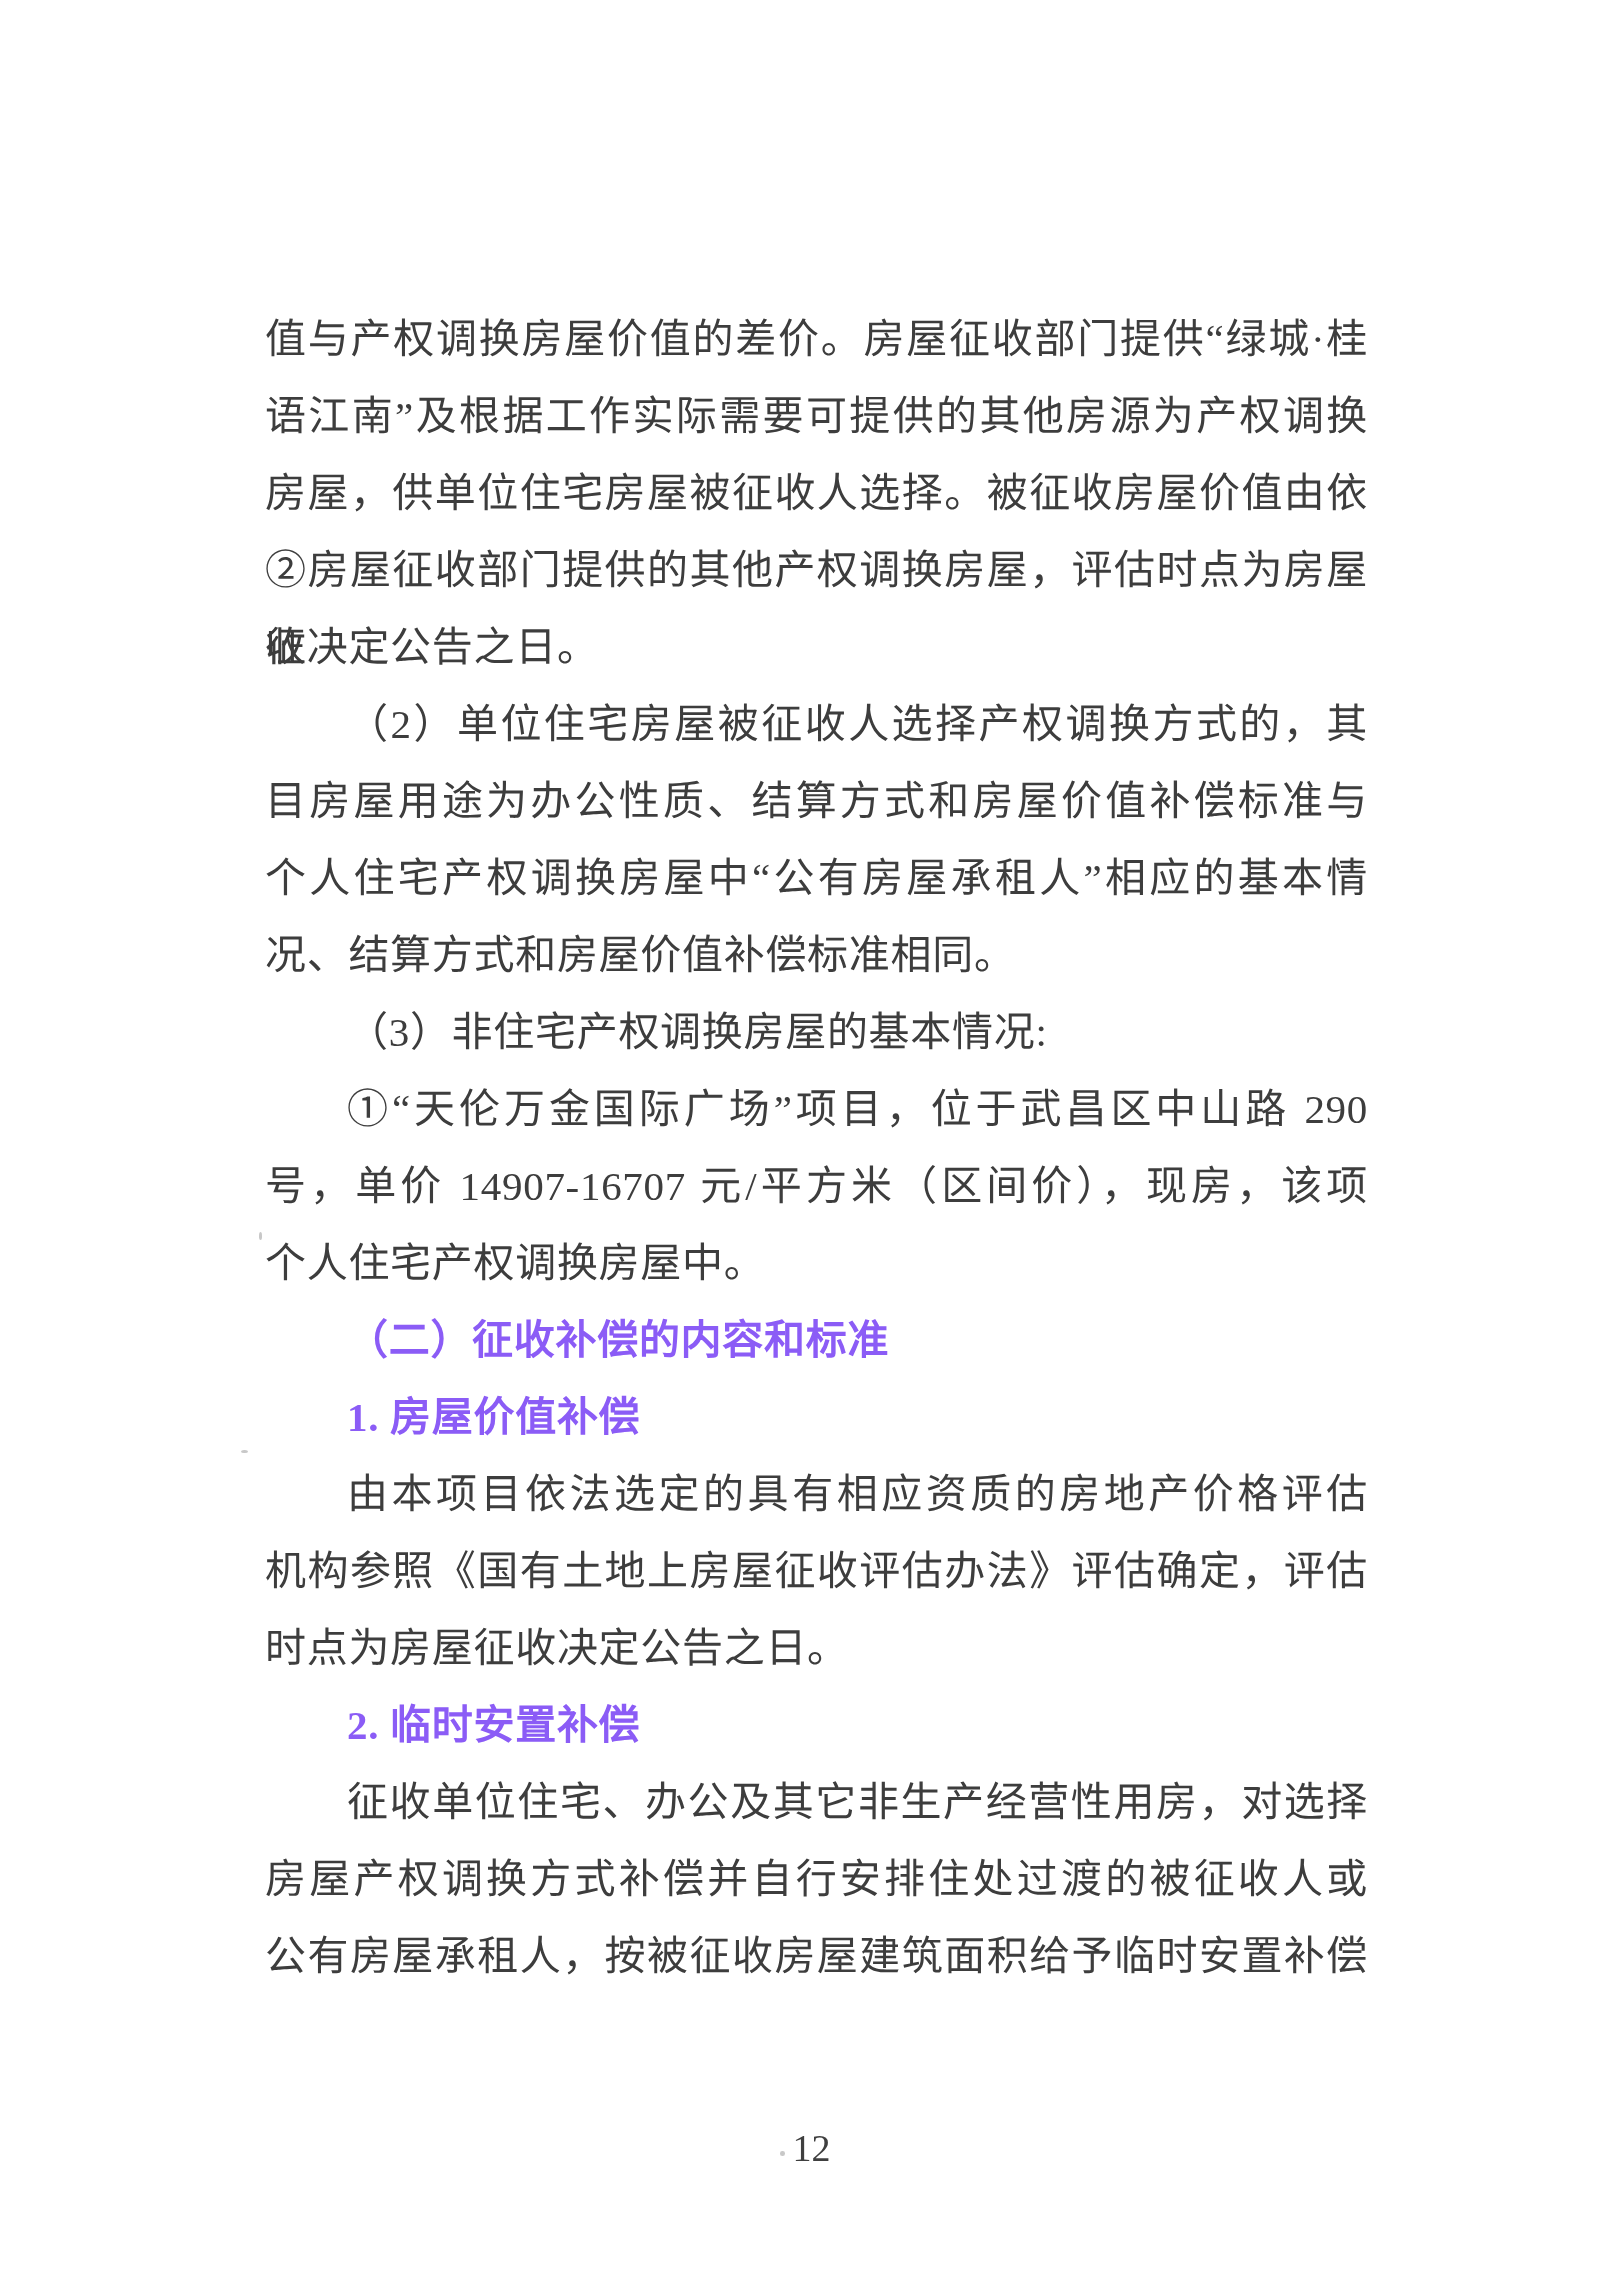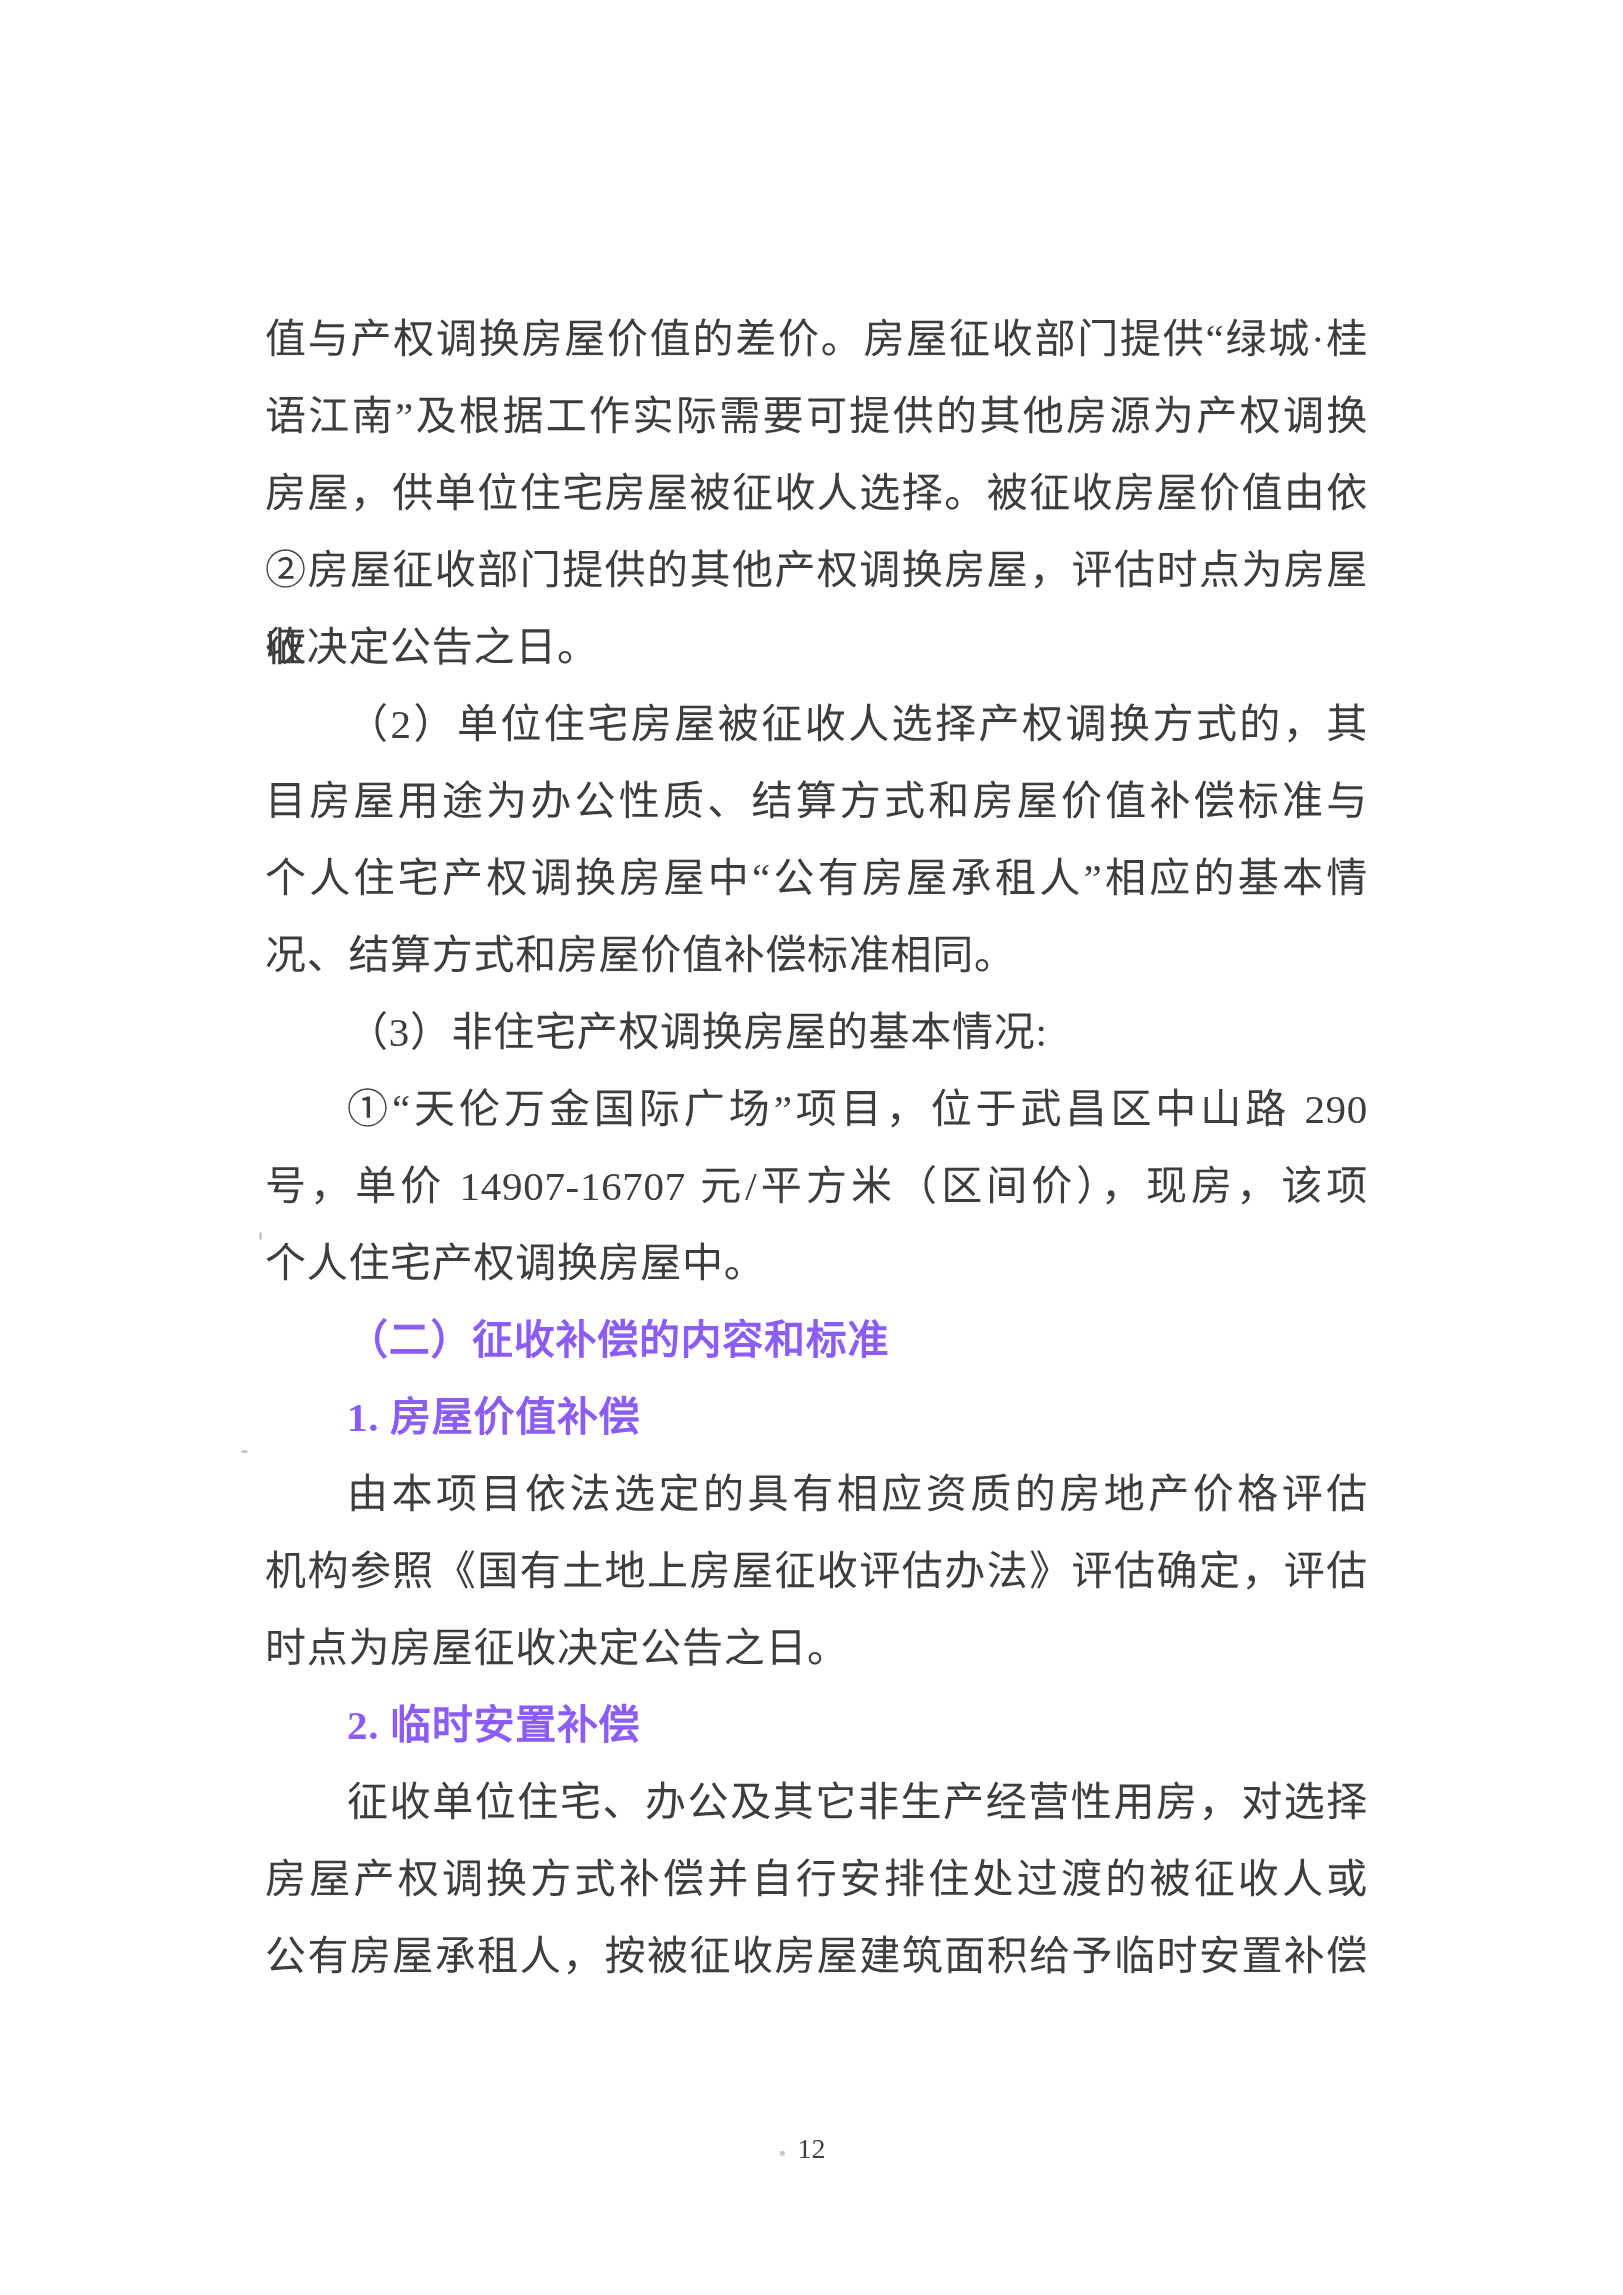--- a/index.html
+++ b/index.html
@@ -41,21 +41,21 @@
   .line.bold {
     font-weight: bold;
     color: #8b5cf6;
   }
   .pagenum {
     position: absolute;
     left: 0;
     top: 2097px;
     width: 100%;
     text-align: center;
-    font-size: 28px;
+    font-size: 38px;
     line-height: 39px;
     color: #3f3f3f;
   }
   .speck {
     position: absolute;
     background: #9a9a9a;
     border-radius: 50%;
     opacity: 0.55;
   }
   .speck-1 { left: 241px;  top: 1418px; width: 6.5px; height: 3.3px; }

